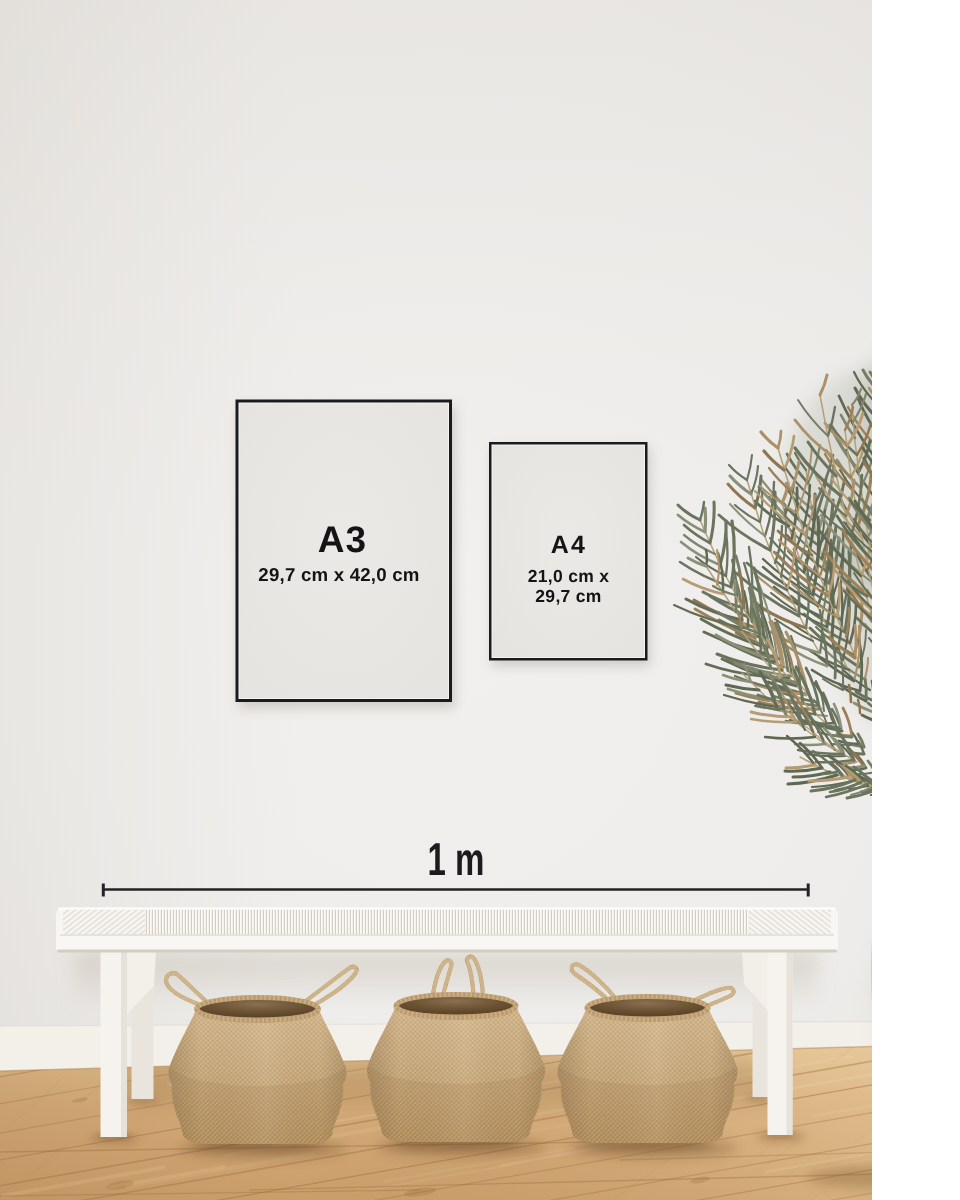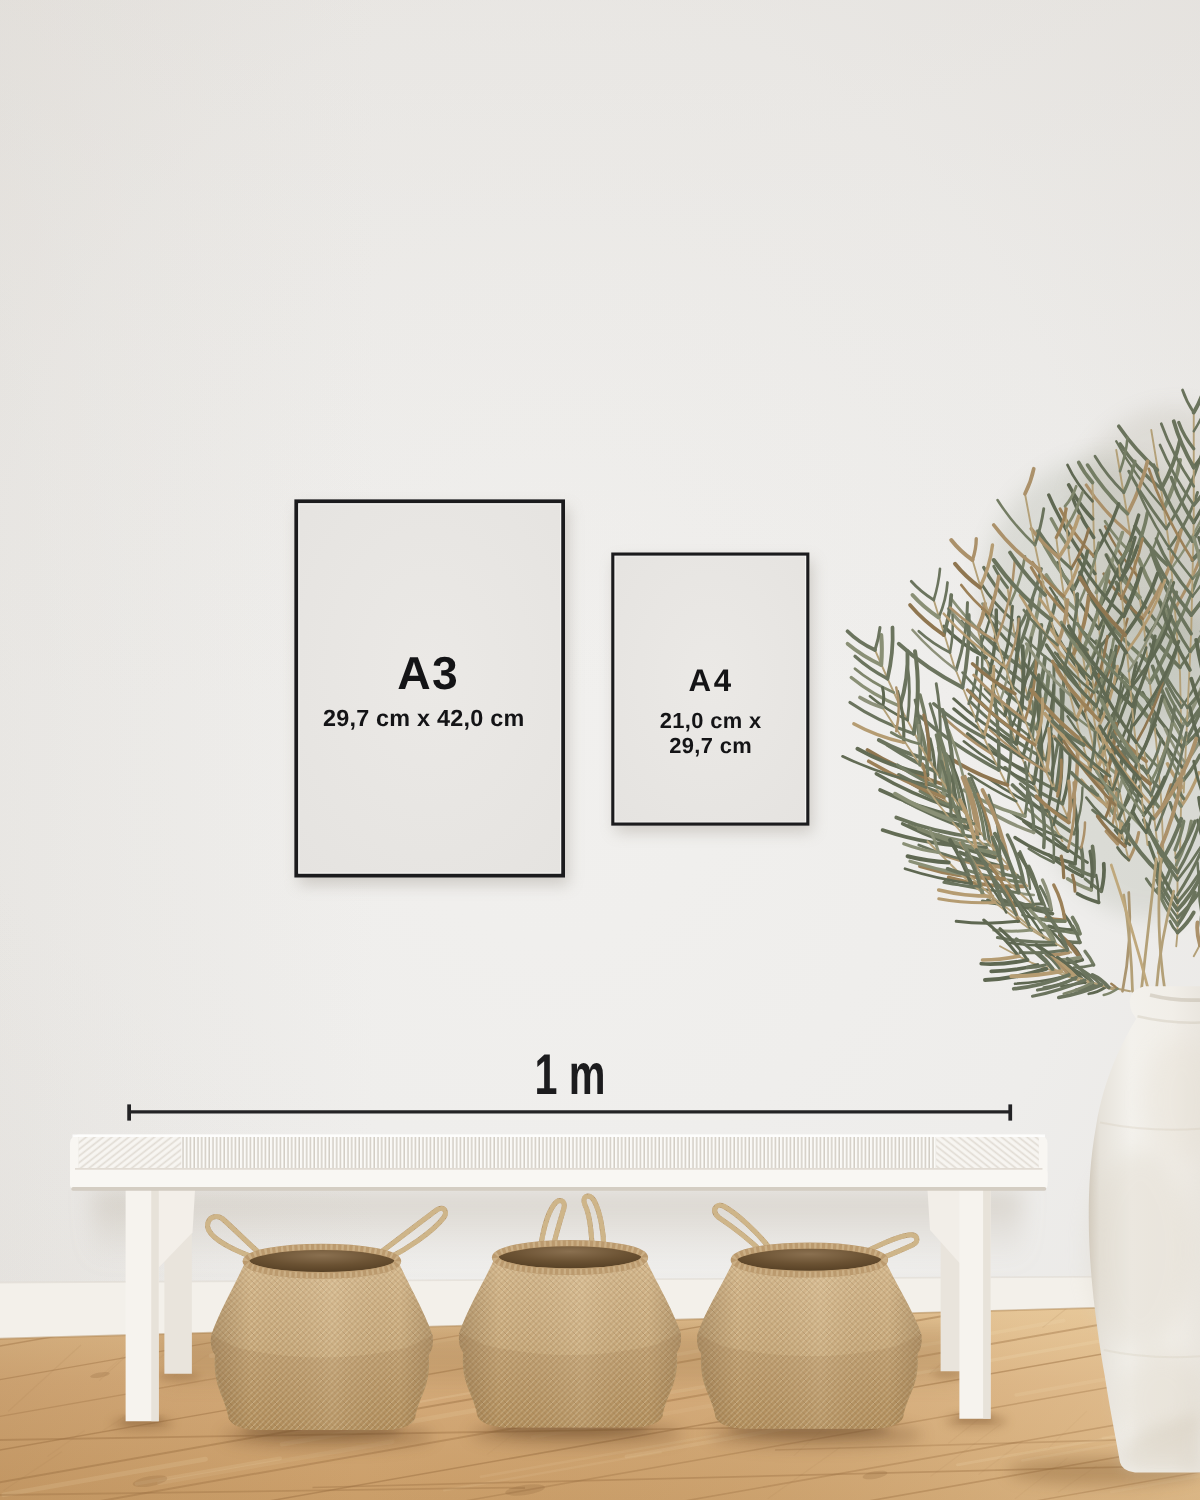--- a/index.html
+++ b/index.html
@@ -1,16 +1,16 @@
 <!DOCTYPE html>
 <html><head>
 <meta charset="utf-8">
 <style>
 html,body{margin:0;padding:0;}
-#scene{width:960px;height:1200px;position:relative;overflow:hidden;background:#b91c1c;}
+#scene{width:872px;height:1200px;position:relative;overflow:hidden;background:#b91c1c;}
 text{font-family:"Liberation Sans",sans-serif;text-rendering:geometricPrecision;}
 </style>
 </head>
 <body>
 <div id="scene">
 <svg width="960" height="1200" viewBox="0 0 960 1200">
 <defs>
   <radialGradient id="wallg" cx="0.46" cy="0.47" r="0.78">
     <stop offset="0" stop-color="#f1f0ee"></stop>
     <stop offset="0.6" stop-color="#eeedeb"></stop>

